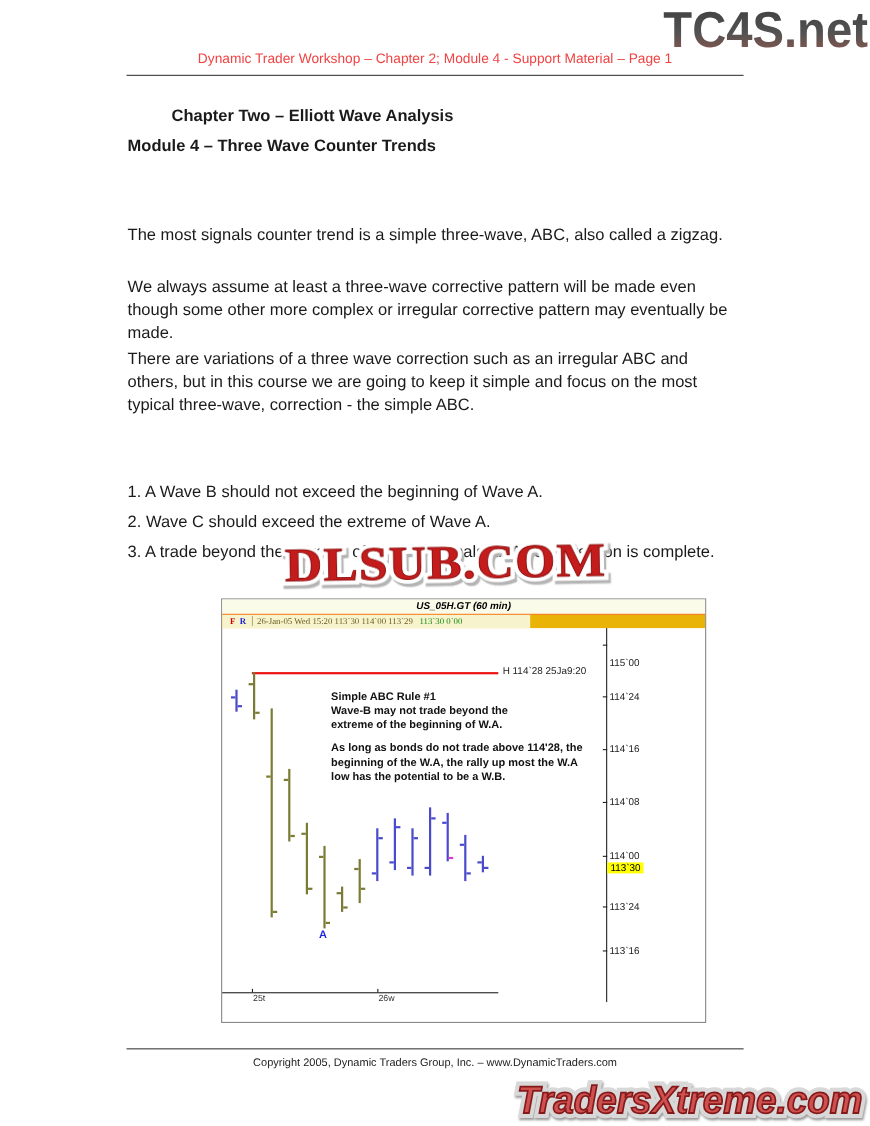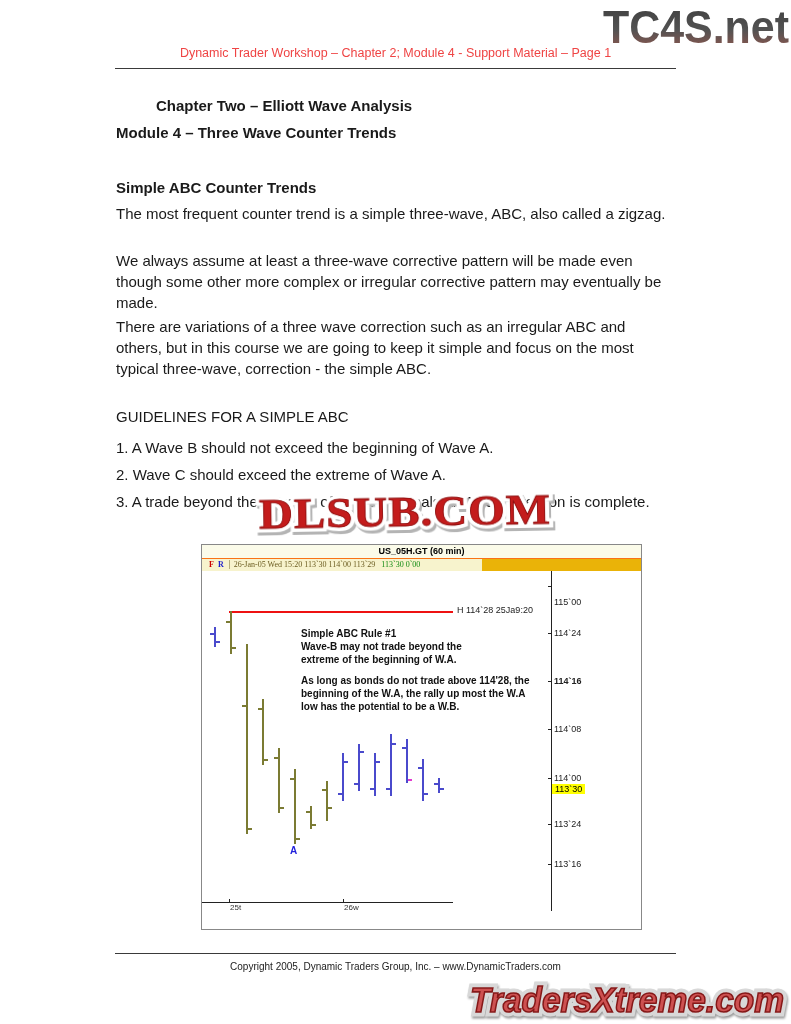--- a/index.html
+++ b/index.html
@@ -36,21 +36,21 @@
 
   
   #doc-footer{position:absolute;top:961px;left:0;width:791px;text-align:center;
               font-size:10px;color:#222;}
 
   
   #chart{position:absolute;left:201px;top:544px;width:439px;height:384px;
          background:#ffffff;border:1px solid #888;font-family:"Liberation Sans",sans-serif;}
   #chart-titlebar{position:absolute;top:0;left:0;width:100%;height:13px;background:#fbfbe9;
                   border-bottom:1px solid #f97316;text-align:center;font-size:9px;font-weight:bold;
-                  line-height:13px;color:#000;}
+                  line-height:13px;color:#000;font-style:italic;}
   #chart-toolbar{position:absolute;top:14px;left:0;width:100%;height:12px;background:#eab308;font-family:Liberation Serif, serif;}
   #toolbar-left{position:absolute;left:0;top:0;width:280px;height:12px;background:#f7f3cd;
                 font-size:8px;line-height:12px;white-space:nowrap;}
   .tb-btn{font-weight:bold;padding:0 2px;}
   #tb-f{color:#cc0000;margin-left:5px;}
   #tb-r{color:#2222cc;}
   #tb-quote{color:#6b5c20;border-left:1px solid #b5ad7d;padding-left:4px;margin-left:3px;}
   #tb-quote-green{color:#118a11;padding-left:6px;}
   .cel{position:absolute;}          
   .ylabel{font-size:9px;color:#222;white-space:nowrap;}
@@ -75,25 +75,23 @@
       </linearGradient>
     </defs>
     <text x="96" y="43" text-anchor="middle" font-family="Liberation Sans, sans-serif" font-size="46" font-weight="bold" fill="url(#tcgrad)" textLength="186" lengthAdjust="spacingAndGlyphs">TC4S.net</text>
   </svg>
 
   <div id="doc-header">Dynamic Trader Workshop – Chapter 2; Module 4 - Support Material – Page 1</div>
   <div id="rule-top" class="rule"></div>
 
   <div id="h1" class="doc-block bold">Chapter Two  – Elliott Wave Analysis</div>
   <div id="h2" class="doc-block bold">Module 4 – Three Wave Counter Trends</div>
-  <div id="h3" class="doc-block bold">Simple ABC Counter Trends</div>
-  <div id="p1" class="doc-block">The most frequent counter trend is a simple three-wave, ABC, also called a zigzag.</div>
+  <div id="p1" class="doc-block">The most signals counter trend is a simple three-wave, ABC, also called a zigzag.</div>
   <div id="p2" class="doc-block">We always assume at least a three-wave corrective pattern will be made even though some other more complex or irregular corrective pattern may eventually be made.</div>
   <div id="p3" class="doc-block">There are variations of a three wave correction such as an irregular ABC and others, but in this course we are going to keep it simple and focus on the most typical three-wave, correction - the simple ABC.</div>
-  <div id="gl" class="doc-block">GUIDELINES FOR A SIMPLE ABC</div>
   <div id="g1" class="doc-block">1. A Wave B should not exceed the beginning of Wave A.</div>
   <div id="g2" class="doc-block">2. Wave C should exceed the extreme of Wave A.</div>
   <div id="g3" class="doc-block">3. A trade beyond the extreme of the W.B signals an ABC correction is complete.</div>
 
   <svg id="dlsub" viewBox="0 0 312 56">
     <text x="156" y="43" text-anchor="middle" font-family="Liberation Serif, serif" font-size="43" font-weight="bold" letter-spacing="1" fill="#c41c1c" stroke="#ffffff" stroke-width="8" paint-order="stroke" textLength="292" lengthAdjust="spacingAndGlyphs">DLSUB.COM</text>
     <text x="156" y="43" text-anchor="middle" font-family="Liberation Serif, serif" font-size="43" font-weight="bold" letter-spacing="1" fill="#c41c1c" stroke="#8c0f0f" stroke-width="0.8" textLength="292" lengthAdjust="spacingAndGlyphs">DLSUB.COM</text>
   </svg>
 
   <div id="chart">
@@ -103,21 +101,21 @@
         <span id="tb-f" class="tb-btn">F</span><span id="tb-r" class="tb-btn">R</span><span id="tb-quote">26-Jan-05 Wed 15:20   113`30   114`00   113`29</span><span id="tb-quote-green">113`30   0`00</span>
       </div>
     </div>
     <div id="chart-plot"></div>
   <div class="cel" style="left: 349px; top: 26px; width: 1px; height: 340px; background: rgb(34, 34, 34);"></div>
       <div class="cel" style="left: 346px; top: 41px; width: 4px; height: 1px; background: rgb(34, 34, 34);"></div>
       <div class="cel ylabel" style="left: 352px; top: 52px;">115`00</div>
       <div class="cel" style="left: 346px; top: 88px; width: 4px; height: 1px; background: rgb(34, 34, 34);"></div>
       <div class="cel ylabel" style="left: 352px; top: 83px;">114`24</div>
       <div class="cel" style="left: 346px; top: 136px; width: 4px; height: 1px; background: rgb(34, 34, 34);"></div>
-      <div class="cel ylabel" style="left: 352px; top: 131px; font-weight: bold;">114`16</div>
+      <div class="cel ylabel" style="left: 352px; top: 131px;">114`16</div>
       <div class="cel" style="left: 346px; top: 184px; width: 4px; height: 1px; background: rgb(34, 34, 34);"></div>
       <div class="cel ylabel" style="left: 352px; top: 179px;">114`08</div>
       <div class="cel" style="left: 346px; top: 233px; width: 4px; height: 1px; background: rgb(34, 34, 34);"></div>
       <div class="cel ylabel" style="left: 352px; top: 228px;">114`00</div>
       <div class="cel" style="left: 346px; top: 279px; width: 4px; height: 1px; background: rgb(34, 34, 34);"></div>
       <div class="cel ylabel" style="left: 352px; top: 274px;">113`24</div>
       <div class="cel" style="left: 346px; top: 319px; width: 4px; height: 1px; background: rgb(34, 34, 34);"></div>
       <div class="cel ylabel" style="left: 352px; top: 314px;">113`16</div>
       <div class="cel yhl" style="left: 350px; top: 239px; background: rgb(255, 255, 0);">113`30</div>
       <div class="cel" style="left: 0px; top: 357px; width: 251px; height: 1px; background: rgb(34, 34, 34);"></div>

